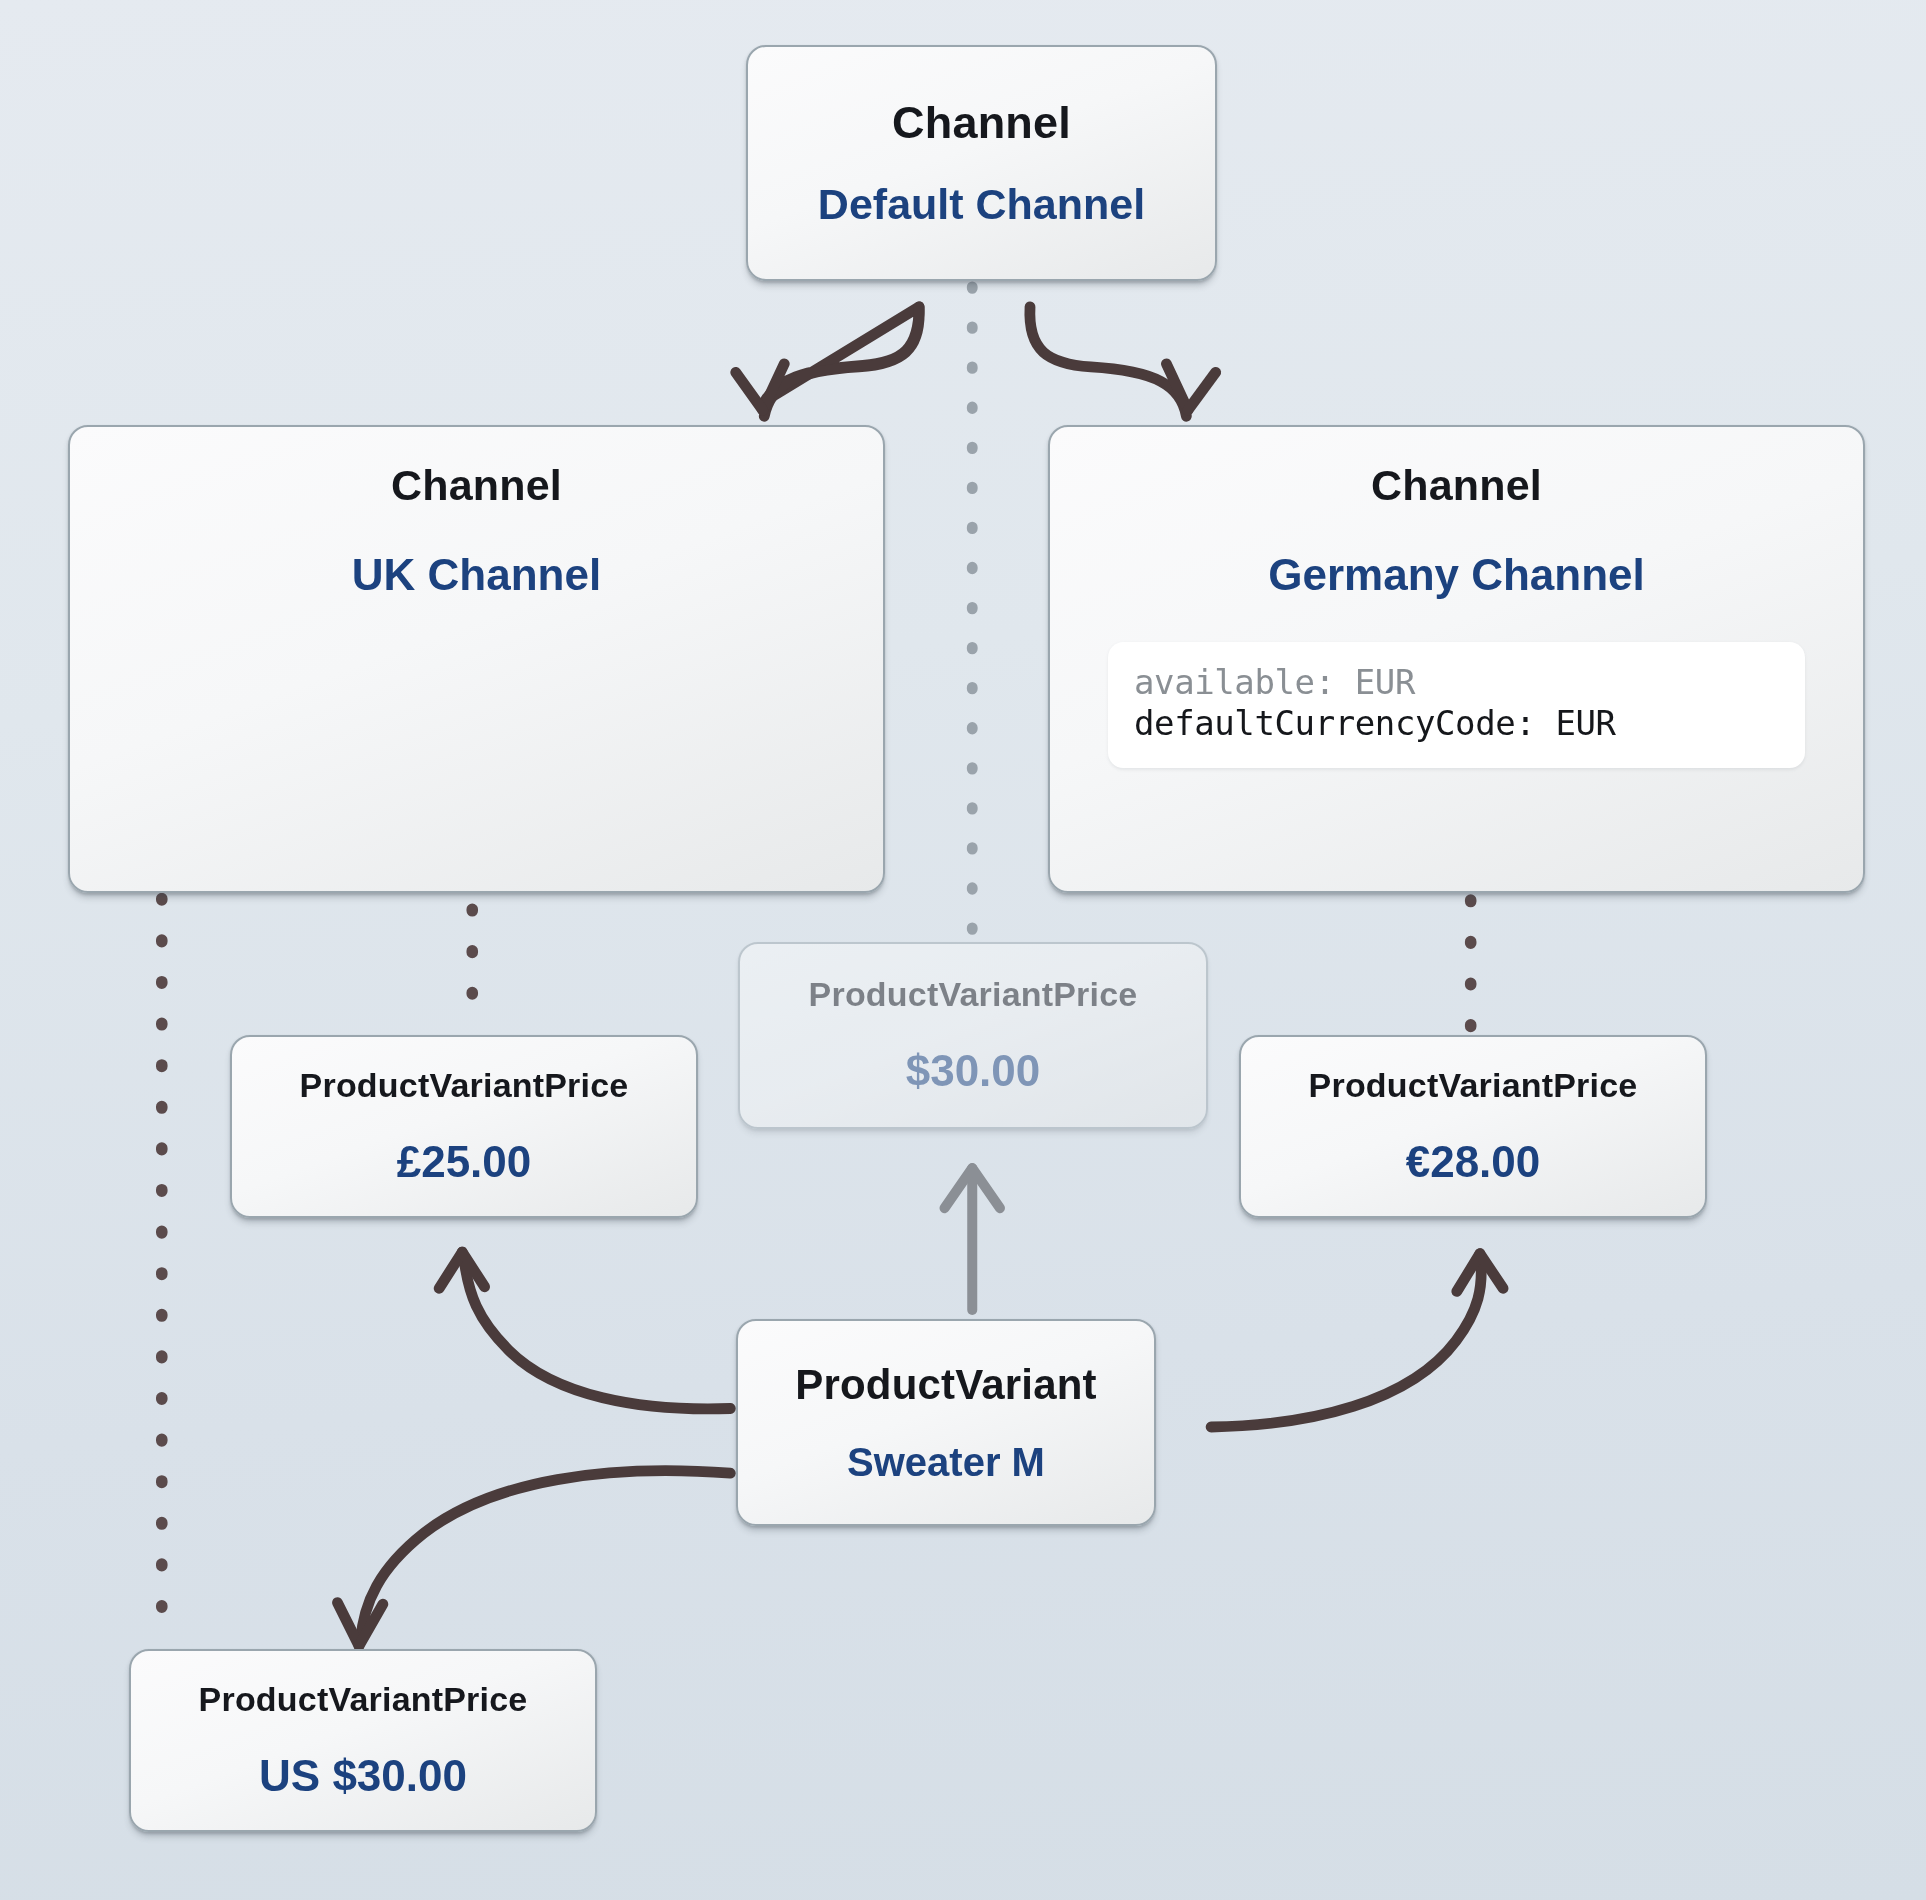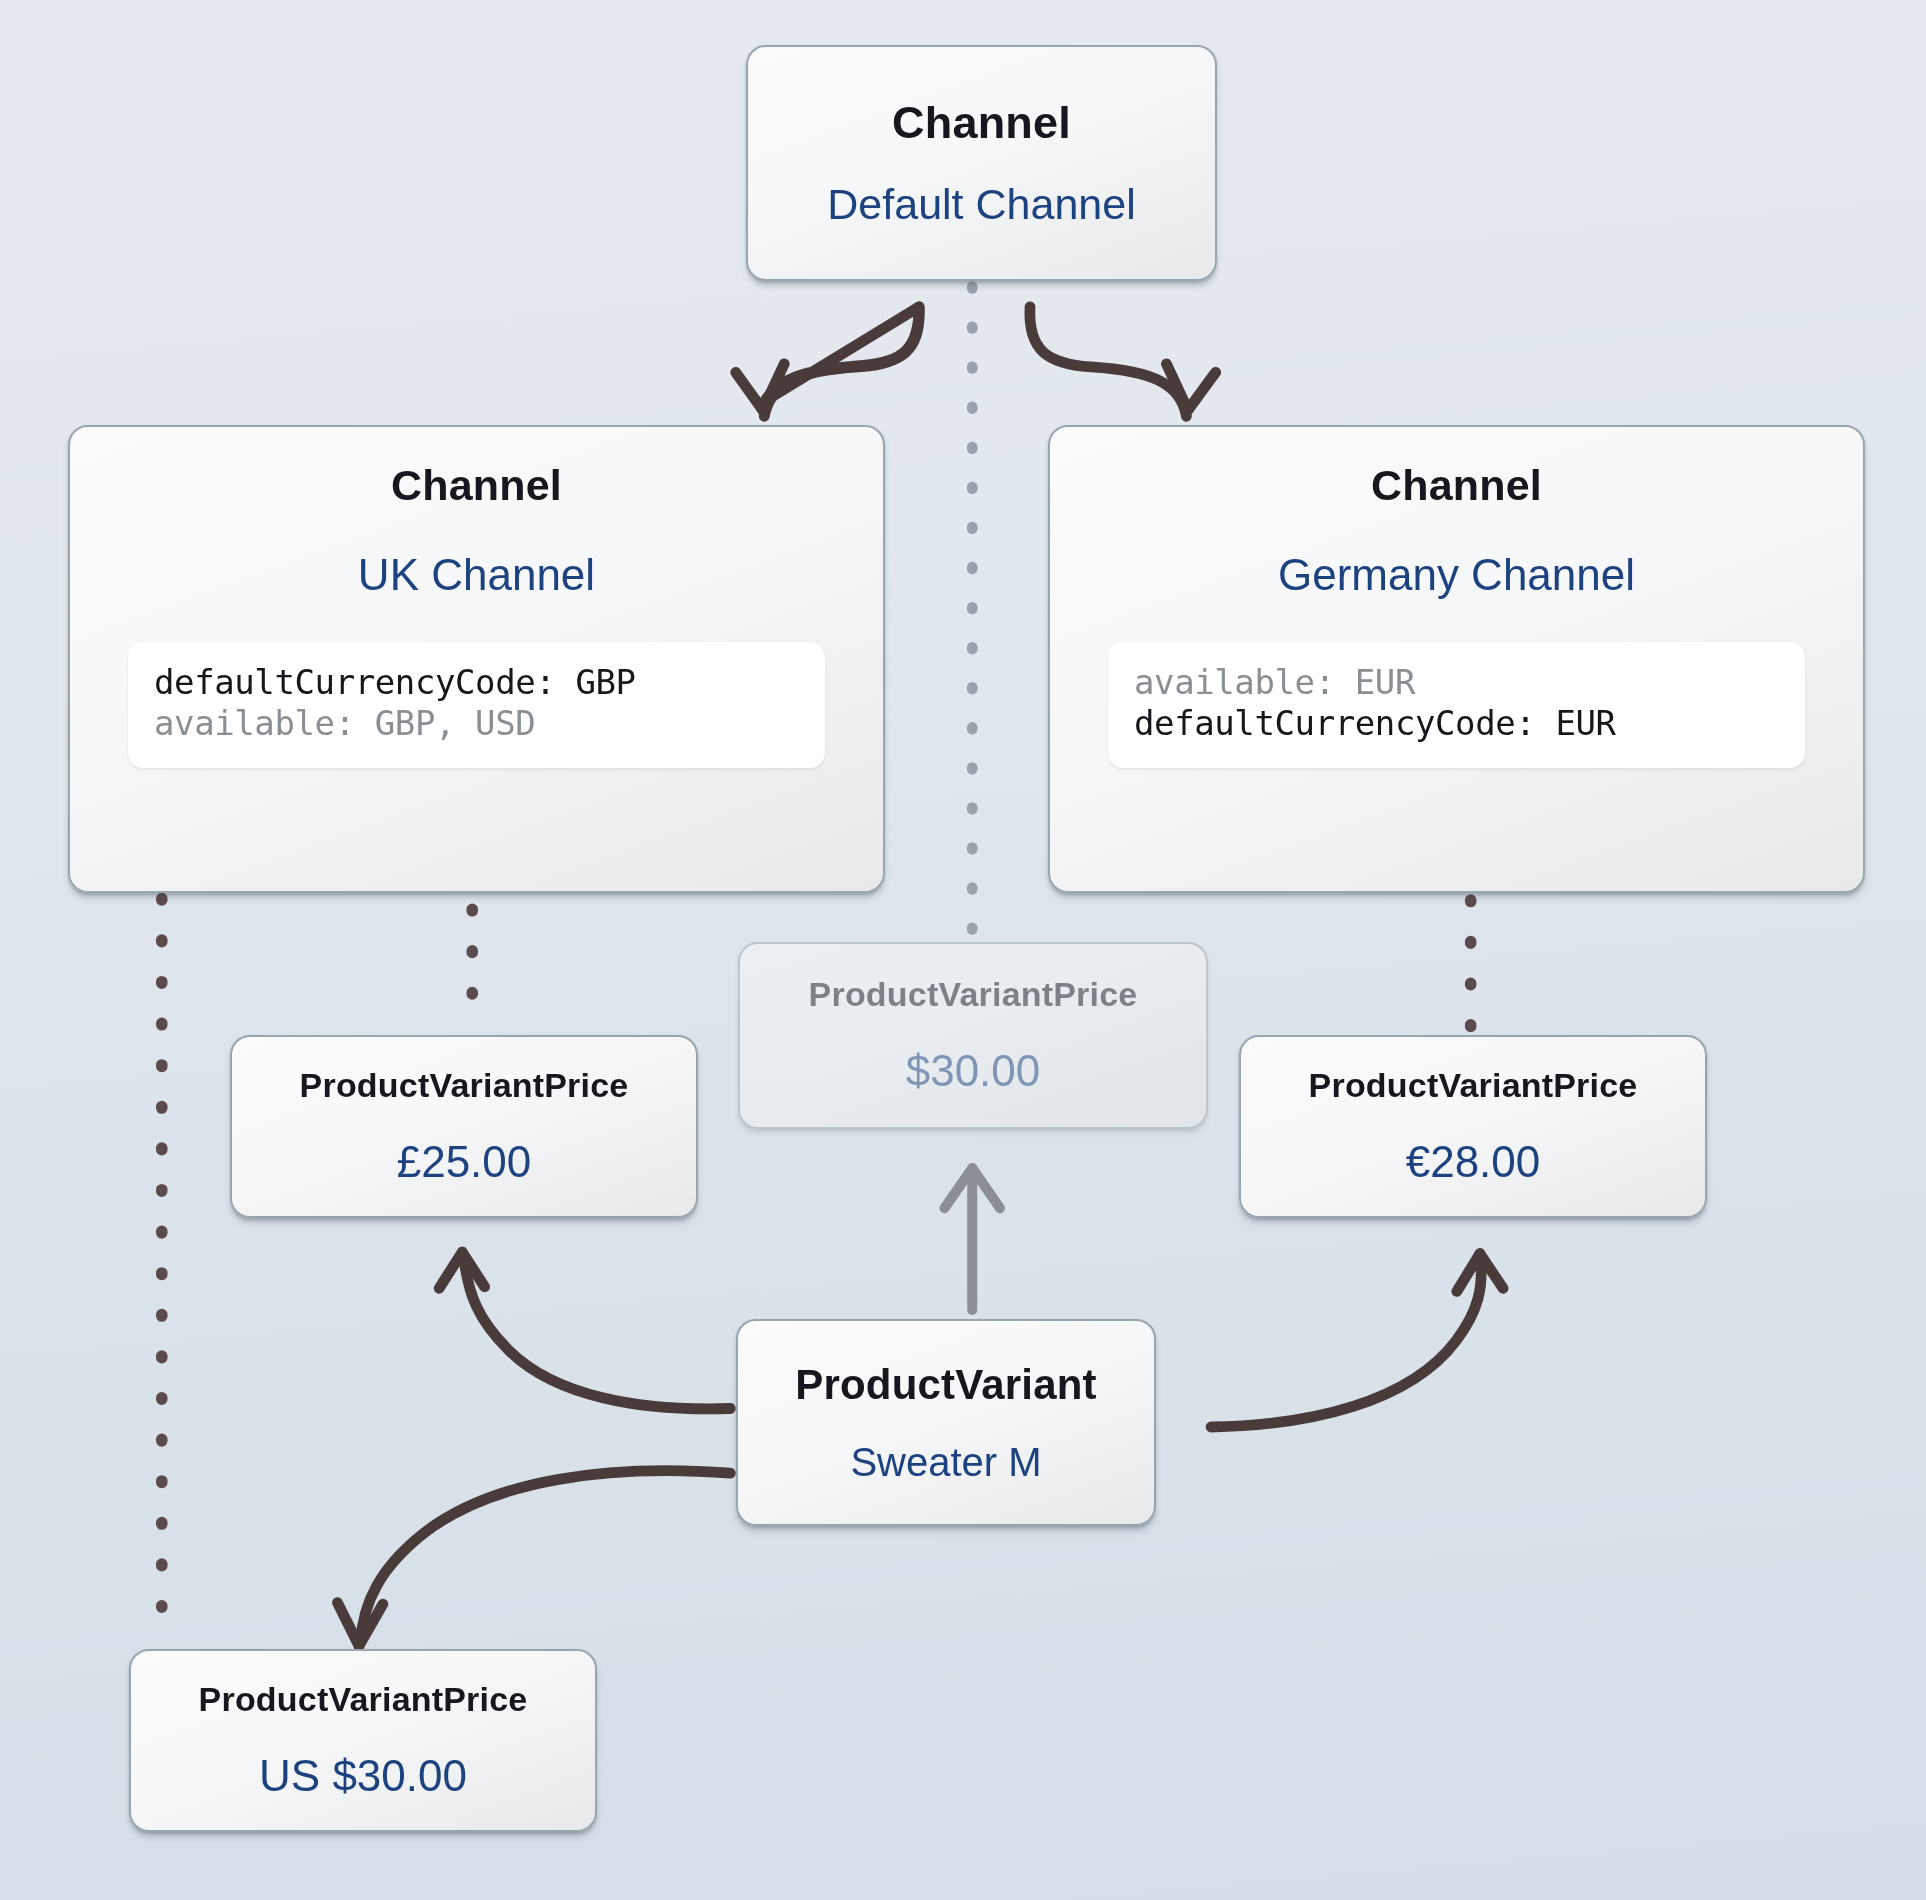--- a/index.html
+++ b/index.html
@@ -42,21 +42,21 @@
   }
   .node .n-type {
     color: #16181d;
     font-weight: bold;
     letter-spacing: 0.2px;
     text-align: center;
     white-space: nowrap;
   }
   .node .n-name {
     color: #1c427f;
-    font-weight: normal;
+    font-weight: bold;
     text-align: right;
     white-space: nowrap;
   }
 
   
   #node-root {
     left: 746px;  top: 45px;  width: 471px;  height: 236px;
   }
   #node-root .n-type { font-size: 45px; margin-bottom: 31px; }
   #node-root .n-name { font-size: 43px; }
@@ -199,24 +199,20 @@
   </svg>
 
   <div class="node" id="node-root">
     <div class="n-type">Channel</div>
     <div class="n-name">Default Channel</div>
   </div>
 
   <div class="node channel-card" id="node-uk">
     <div class="n-type">Channel</div>
     <div class="n-name">UK Channel</div>
-    <div class="attr-box">
-      <div class="attr-line primary">defaultCurrencyCode: GBP</div>
-      <div class="attr-line muted">available: GBP, USD</div>
-    </div>
   </div>
 
   <div class="node channel-card" id="node-de">
     <div class="n-type">Channel</div>
     <div class="n-name">Germany Channel</div>
     <div class="attr-box">
       <div class="attr-line muted">available: EUR</div>
       <div class="attr-line primary">defaultCurrencyCode: EUR</div>
     </div>
   </div>

